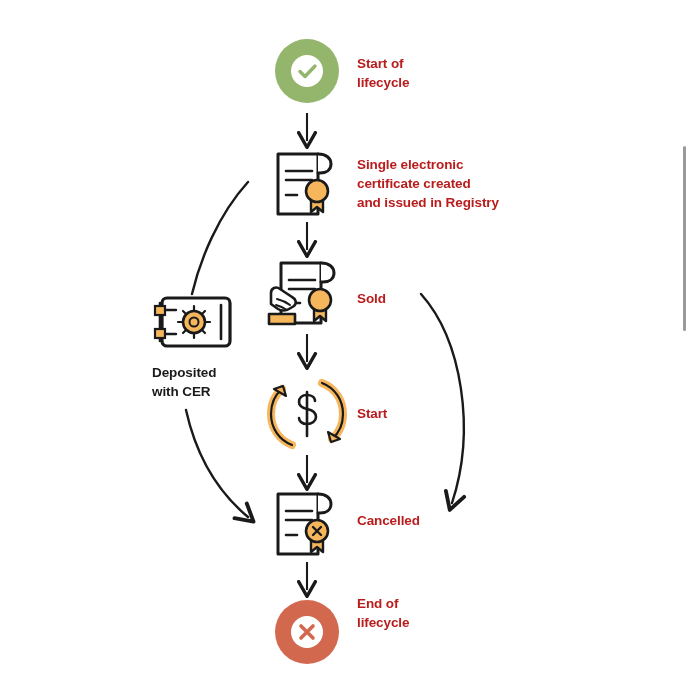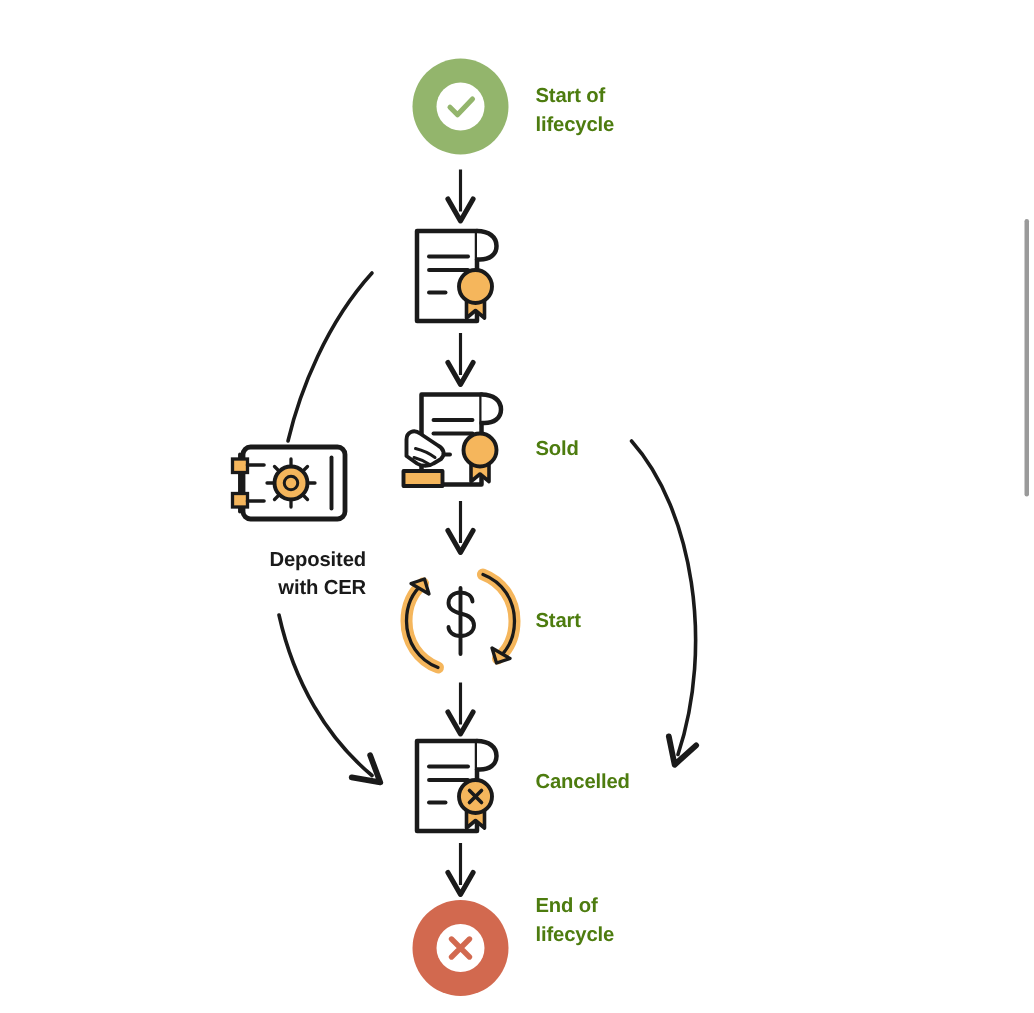--- a/index.html
+++ b/index.html
@@ -25,36 +25,36 @@
     position: absolute;
     left: 0; top: 0;
     width: 689px;
     height: 675px;
   }
   .node-label {
     position: absolute;
     font-family: "Liberation Sans", sans-serif;
     font-size: 13.5px;
     font-weight: bold;
-    color: #4d7c0f;
+    color: #b91c1c;
     line-height: 1.42;
     letter-spacing: -0.1px;
     white-space: pre-line;
   }
   .label-start   { left: 357px; top: 54px; }
   .label-issued  { left: 357px; top: 155px; }
   .label-held    { left: 357px; top: 289px; }
   .label-sold    { left: 357px; top: 404px; }
   .label-cancel  { left: 357px; top: 511px; text-align: center; }
   .label-end     { left: 357px; top: 594px; }
   .label-deposit {
     position: absolute;
     left: 152px; top: 363px;
     width: 92px;
-    text-align: right;
+    text-align: left;
     font-family: "Liberation Sans", sans-serif;
     font-size: 13.5px;
     font-weight: bold;
     color: #1a1a1a;
     line-height: 1.42;
     letter-spacing: -0.1px;
     white-space: pre-line;
   }
   .scrollbar-track {
     position: absolute;
@@ -198,20 +198,23 @@
 
     <path d="M192 294 C200 260 218 215 248 182" fill="none" stroke="#1A1A1A" stroke-width="2.4" stroke-linecap="round"></path>
 
     <path d="M186 410 C196 455 218 492 248 517" fill="none" stroke="#1A1A1A" stroke-width="2.4" stroke-linecap="round" marker-end="url(#ah)"></path>
 
     <path d="M421 294 C462 340 476 430 452 503" fill="none" stroke="#1A1A1A" stroke-width="2.4" stroke-linecap="round" marker-end="url(#ah)"></path>
   </svg>
 
   <div class="node-label label-start">Start of
 lifecycle</div>
+  <div class="node-label label-issued">Single electronic
+certificate created
+and issued in Registry</div>
   <div class="node-label label-held">Sold</div>
   <div class="node-label label-sold">Start</div>
   <div class="node-label label-cancel">Cancelled</div>
   <div class="node-label label-end">End of
 lifecycle</div>
   <div class="label-deposit">Deposited
 with CER</div>
 
   <div class="scrollbar-track">
     <div class="scrollbar-thumb"></div>

